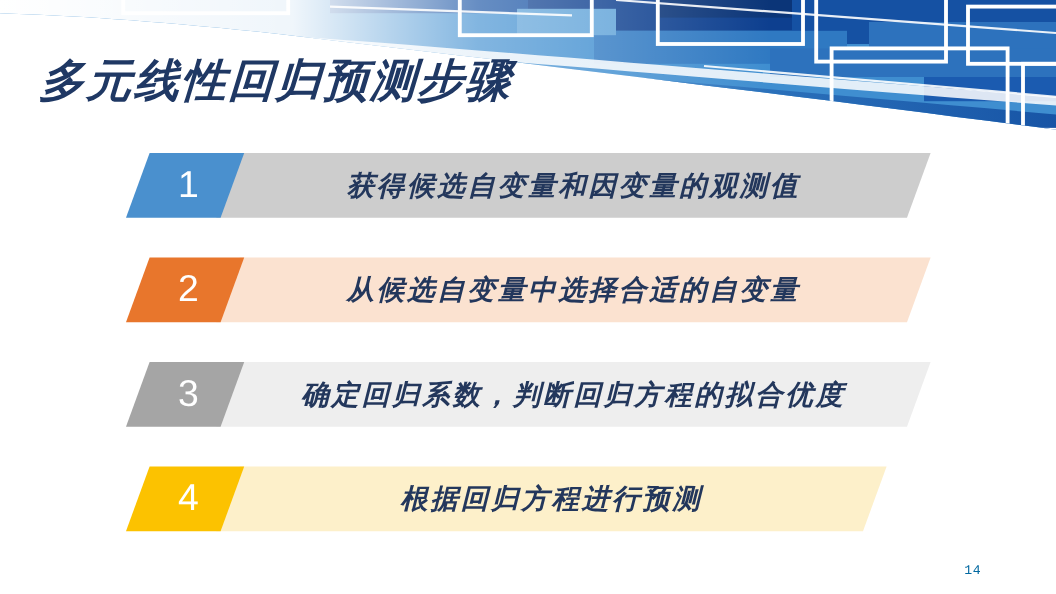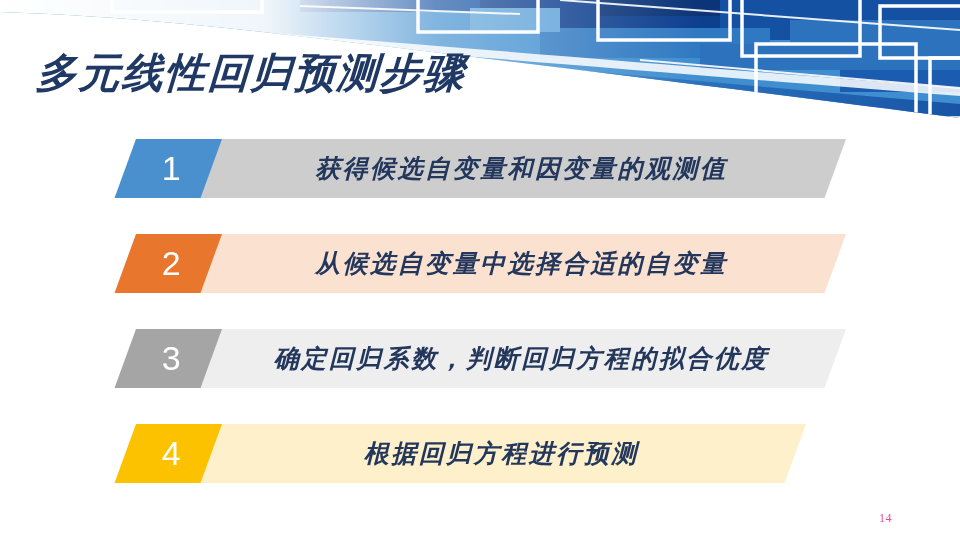--- a/index.html
+++ b/index.html
@@ -113,23 +113,23 @@
     letter-spacing: 0;
     padding-left: 6px;
     box-sizing: border-box;
   }
 
   
   #page-number {
     position: absolute;
     right: 68px;
     bottom: 14px;
-    font-family: Liberation Serif, serif;
+    font-family: Liberation Mono, monospace;
     font-size: 12px;
-    color: #ec4899;
+    color: #0369a1;
     letter-spacing: 0.5px;
   }
 </style>
 </head>
 <body>
 
 <div id="slide">
 
   <div id="header-banner">
     <svg width="960" height="118" viewBox="0 0 960 118" xmlns="http://www.w3.org/2000/svg">

